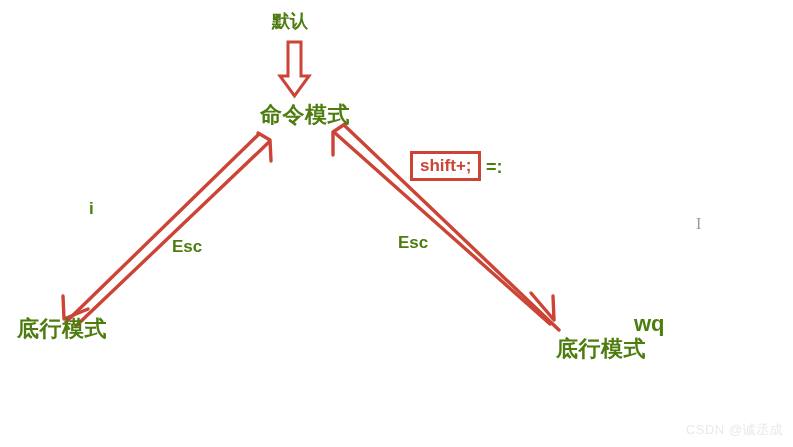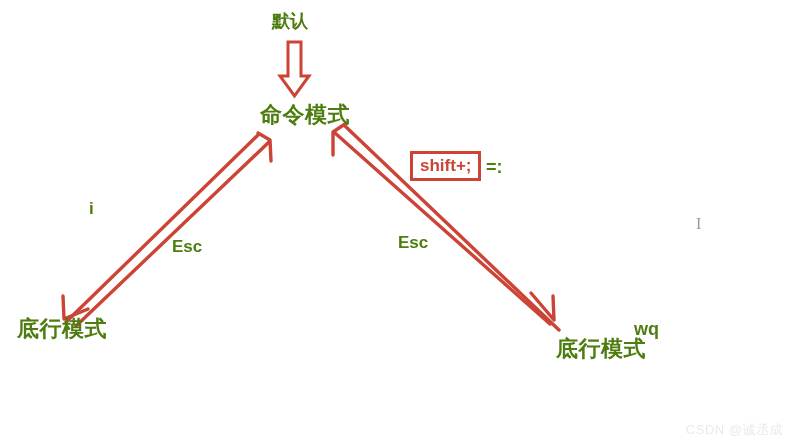--- a/index.html
+++ b/index.html
@@ -36,21 +36,21 @@
     font-size: 22px;
     letter-spacing: 0.5px;
   }
   .edge-label {
     font-size: 17px;
   }
   #label-default      { left: 272px; top: 12px;  font-size: 18px; }
   #label-command-mode { left: 260px; top: 104px; }
   #label-insert-mode  { left: 17px;  top: 318px; }
   #label-lastline-mode{ left: 556px; top: 318px; margin-top: 20px; }
-  #label-wq           { left: 634px; top: 320px; font-size: 18px; }
+  #label-wq           { left: 634px; top: 313px; font-size: 22px; }
   #label-i            { left: 89px;  top: 200px; }
   #label-esc-left     { left: 172px; top: 238px; }
   #label-esc-right    { left: 398px; top: 234px; }
   #shift-key-box {
     position: absolute;
     left: 410px;
     top: 151px;
     padding: 3px 7px 4px 7px;
     border: 3px solid #cc4436;
     color: #cc4436;

